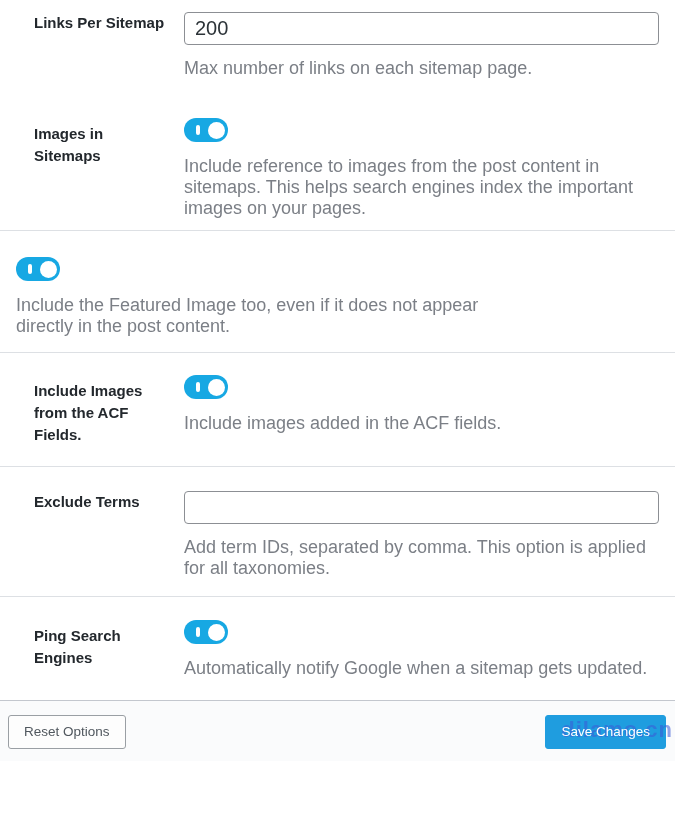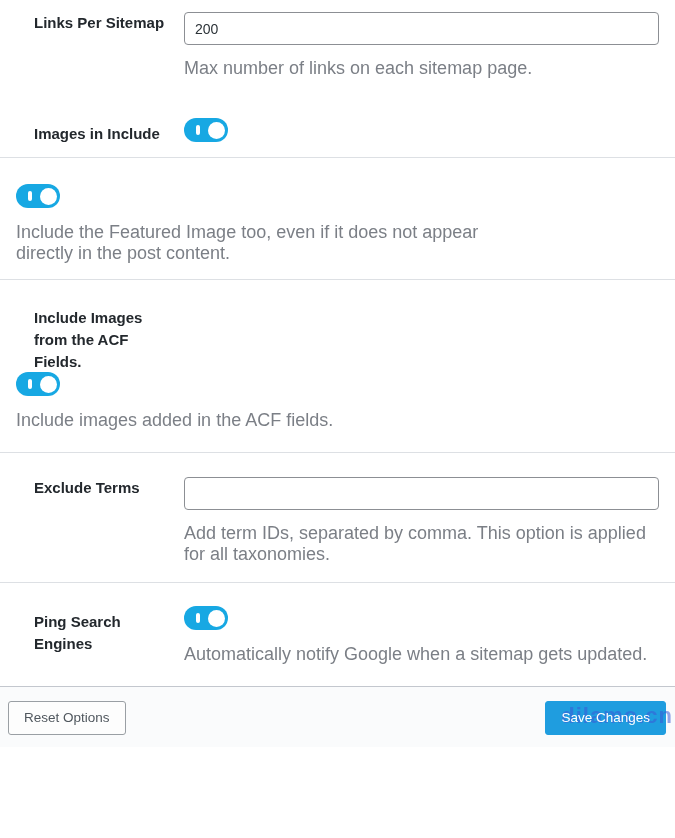--- a/index.html
+++ b/index.html
@@ -16,37 +16,37 @@
   body{
     font-family:"Liberation Sans","DejaVu Sans",sans-serif;
     width:675px;height:838px;overflow:hidden;
   }
   .settings{width:675px;background:#fff;}
   .row{display:flex;align-items:flex-start;}
   .row.bordered{border-bottom:1px solid var(--divider);}
   .r1{padding:12px 16px 26px;}
   .r2{padding:13px 16px 11px;}
   .r3{padding:26px 16px 15px;}
-  .r4{padding:22px 16px 21px;flex-direction:column;}
+  .r4{padding:22px 16px 21px;}
   .r5{padding:21px 16px 14px;}
   .r6{padding:24px 16px 17px;}
   .r7{padding:23px 16px 21px;}
   .row-label{
     width:150px;flex-shrink:0;padding-right:12px;
     font-size:15px;font-weight:700;line-height:1.45;
     color:var(--label-color);
     margin-left:18px;
   }
   .row.toggle-row .row-label{padding-top:5px;}
   .row-field{flex:1;max-width:482px;}
   .text-input{
     width:100%;height:33px;border:1px solid var(--input-border);
     border-radius:4px;background:#fff;padding:0 10px;
     font-family:"Liberation Sans","DejaVu Sans",sans-serif;
-    font-size:14px;color:#2c3338;outline:none;
+    font-size:20px;color:#2c3338;outline:none;
   }
   .desc{
     font-size:18px;line-height:21px;color:var(--desc-color);
     margin-top:13px;
   }
   .toggle-row .desc{margin-top:10px;}
   
   .toggle{
     position:relative;width:44px;height:24px;border-radius:12px;
     background:var(--toggle-on);cursor:pointer;display:inline-block;
@@ -90,26 +90,27 @@
 
   <div class="row r1">
     <div class="row-label">Links Per Sitemap</div>
     <div class="row-field">
       <input class="text-input" type="text" value="200" style="">
       <div class="desc">Max number of links on each sitemap page.</div>
     </div>
   </div>
 
   <div class="row toggle-row bordered r2">
-    <div class="row-label">Images in Include</div>
+    <div class="row-label">Images in Sitemaps</div>
     <div class="row-field">
       <div class="toggle">
         <span class="toggle-bar"></span>
         <span class="toggle-knob"></span>
       </div>
+      <div class="desc">Include reference to images from the post content in sitemaps. This helps search engines index the important images on your pages.</div>
     </div>
   </div>
 
   <div class="row toggle-row bordered r3">
     <div class="row-field">
       <div class="toggle">
         <span class="toggle-bar"></span>
         <span class="toggle-knob"></span>
       </div>
       <div class="desc">Include the Featured Image too, even if it does not appear directly in the post content.</div>

